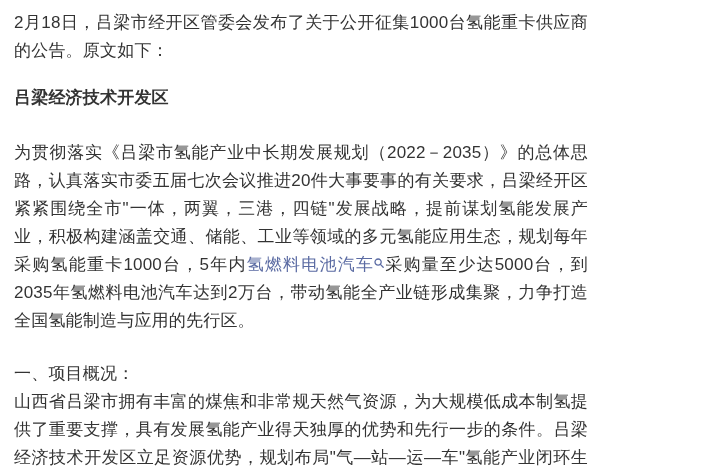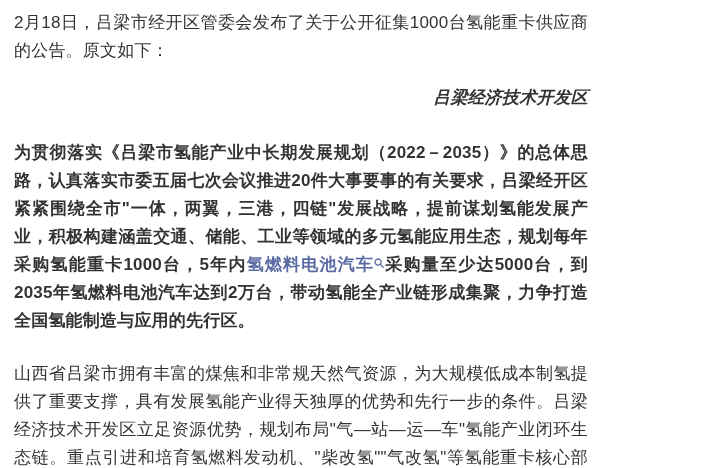--- a/index.html
+++ b/index.html
@@ -24,31 +24,29 @@
     font-size:17px;
     line-height:28px;
     color:var(--text-color);
     text-align:justify;
     letter-spacing:0.2px;
   }
   .intro{
     margin:0 0 19px 0;
   }
   .title-block{
-    text-align:right;
+    text-align:left;
     font-weight:bold;
     margin:0 0 27px 0;
-    font-style:italic;
   }
   .title-line{
     display:block;
   }
   .para{
     margin:0 0 25px 0;
-    font-weight:bold;
   }
   .section-heading{
     margin:0;
     font-weight:normal;
     font-size:17px;
     line-height:28px;
   }
   .section-body{
     margin:0;
   }
@@ -77,16 +75,17 @@
 
   <div class="title-block">
     <span class="title-line">吕梁经济技术开发区</span>
   </div>
 
   <p class="para"><span>为贯彻落实《吕梁市氢能产业中长期发展规划（2022－2035）》的总体思路，认真落实市委五届七次会议推进20件大事要事的有关要求，吕梁经开区紧紧围绕全市"一体，两翼，三港，四链"发展战略，提前谋划氢能发展产业，积极构建涵盖交通、储能、工业等领域的多元氢能应用生态，规划每年采购氢能重卡1000台，5年内</span><a class="kw"><span>氢燃料电池汽车</span><span class="kw-icon"><svg width="10" height="10" viewBox="0 0 10 10">
             <circle cx="4.1" cy="4.1" r="3.1" fill="none" stroke="#5b6ba3" stroke-width="1.3"></circle>
             <line x1="6.4" y1="6.4" x2="9.2" y2="9.2" stroke="#5b6ba3" stroke-width="1.3" stroke-linecap="round"></line>
           </svg></span></a><span>采购量至少达5000台，到2035年氢燃料电池汽车达到2万台，带动氢能全产业链形成集聚，力争打造全国氢能制造与应用的先行区。</span></p>
 
+  <p class="section-heading">一、项目概况：</p>
 
   <p class="section-body">山西省吕梁市拥有丰富的煤焦和非常规天然气资源，为大规模低成本制氢提供了重要支撑，具有发展氢能产业得天独厚的优势和先行一步的条件。吕梁经济技术开发区立足资源优势，规划布局"气—站—运—车"氢能产业闭环生态链。重点引进和培育氢燃料发动机、"柴改氢""气改氢"等氢能重卡核心部件生产龙头企业，着力打造氢能重卡核心部件研发、生产创新高地和部件整车生产集聚区；以工业副产氢为主，天然气制氢、可再生能源电解水制氢等为辅，规划建设完备的氢能供应网络；围</p>
 
 </div>
 
 </body></html>

